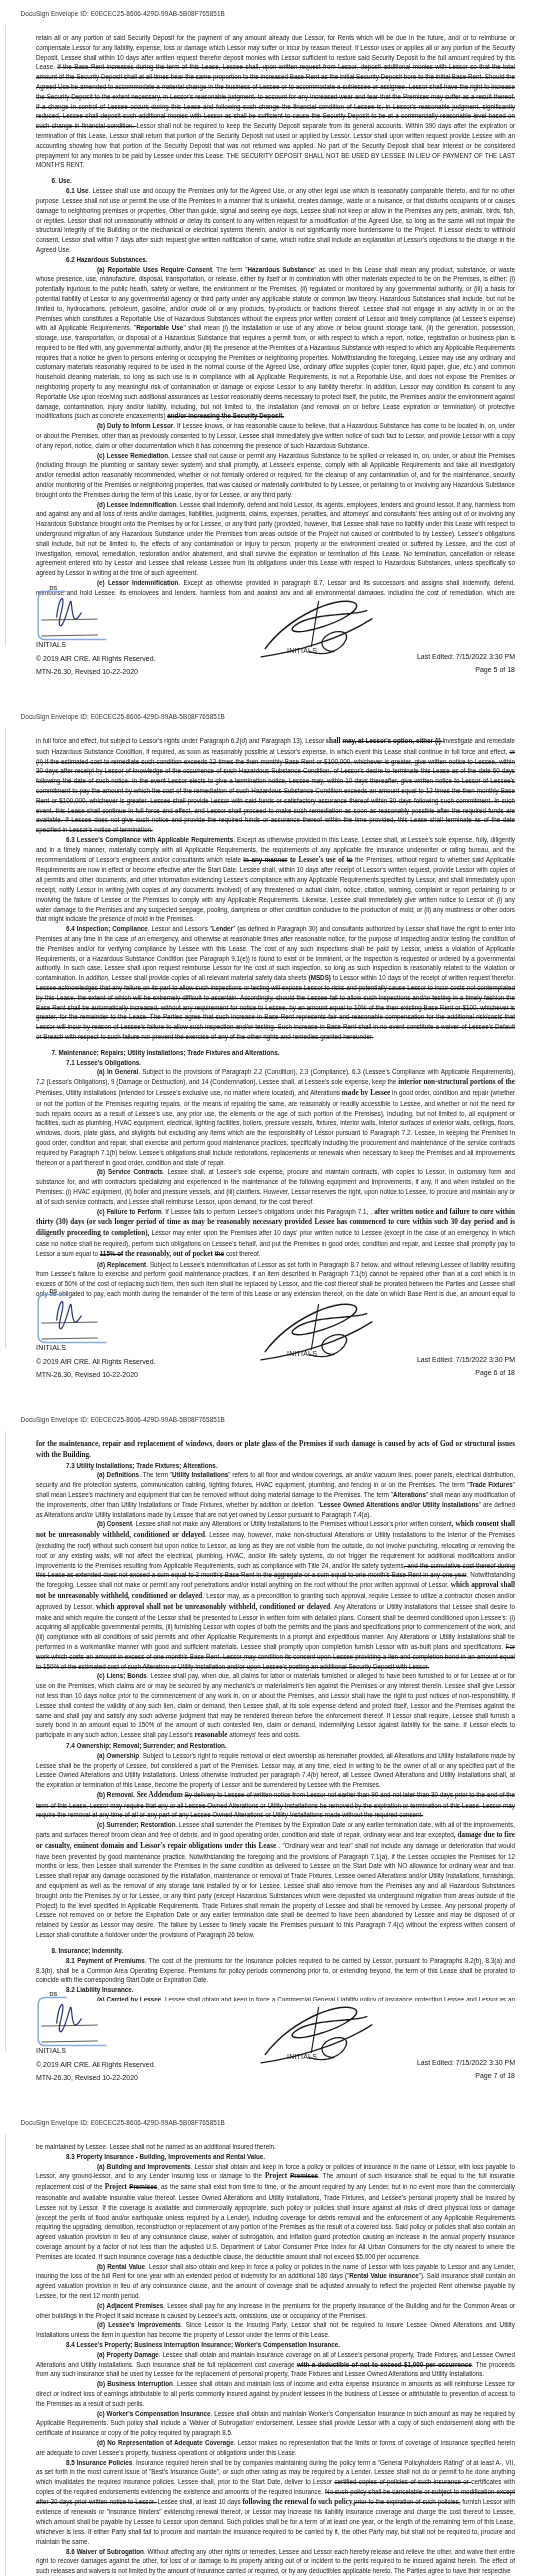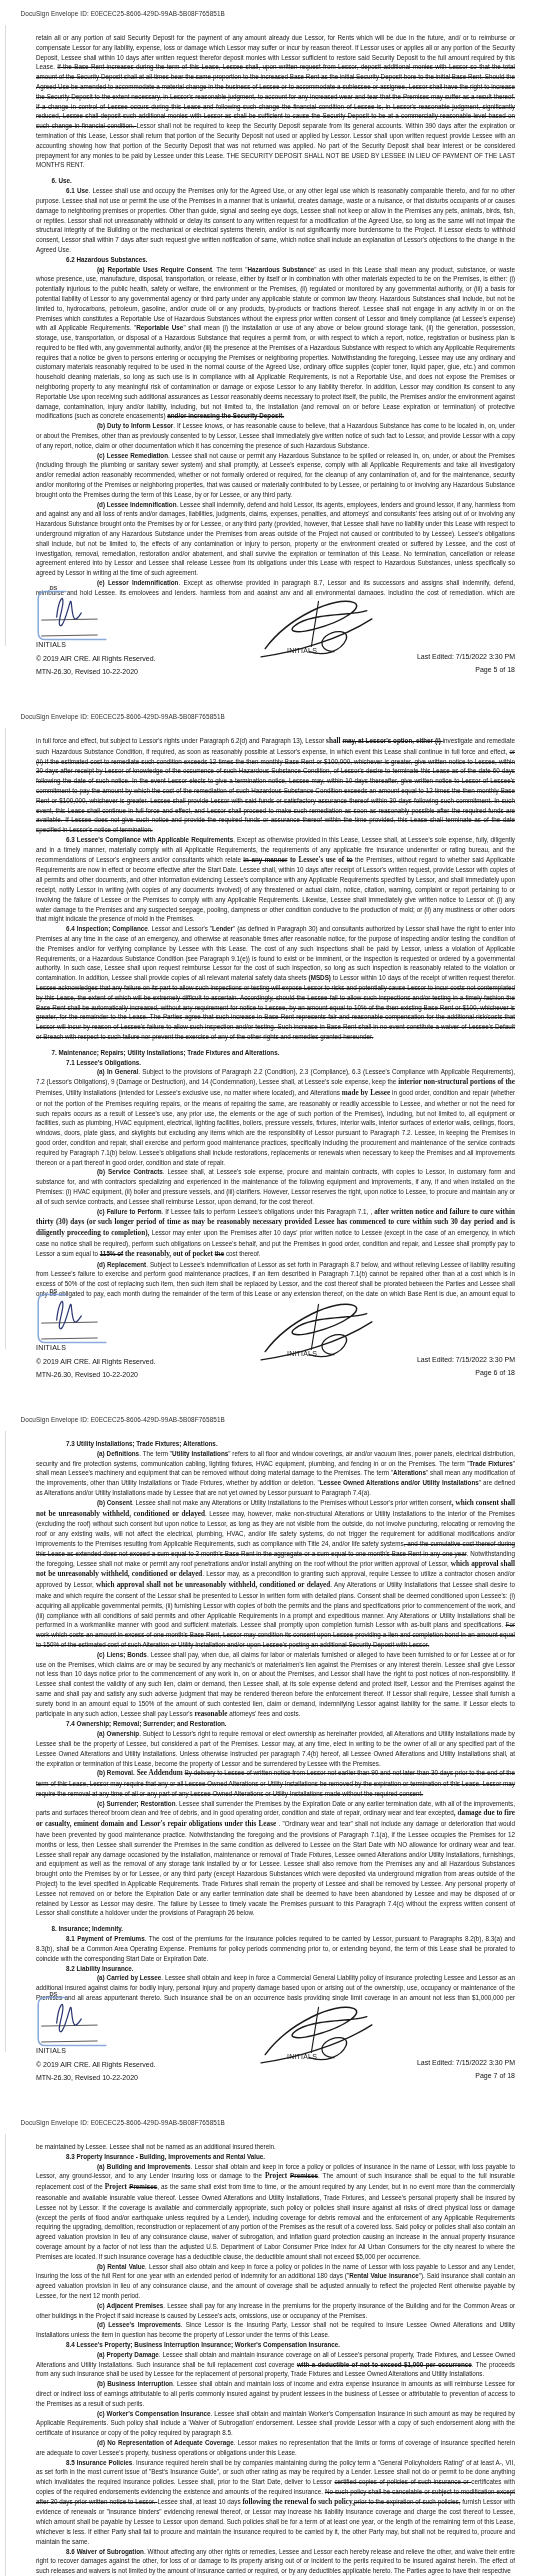--- a/index.html
+++ b/index.html
@@ -109,20 +109,21 @@
       <div class="copyright">© 2019 AIR CRE.  All Rights Reserved.</div>
       <div class="form-code">MTN-26.30, Revised 10-22-2020</div>
       <div class="last-edited">Last Edited: 7/15/2022 3:30 PM</div>
       <div class="page-num">Page 6 of 18</div>
     </div>
   </section>
 
   <section class="page">
     <div class="env-header">DocuSign Envelope ID: E0ECEC25-8606-429D-99AB-5B08F765851B</div>
     <div class="page-body">
+          <p class="para i0 bar"><span class="ri">for the maintenance, repair and replacement of windows, doors or plate glass of the Premises if such damage is caused by acts of God or structural issues with the Building.</span></p>
           <p class="para i2"><span class="rb">7.3    Utility Installations; Trade Fixtures; Alterations.</span></p>
           <p class="para i3"><span class="rb">(a)     Definitions</span><span class="rn">.  The term "</span><span class="rb">Utility Installations</span><span class="rn">" refers to all floor and window coverings, air and/or vacuum lines, power panels, electrical distribution, security and fire protection systems, communication cabling, lighting fixtures, HVAC equipment, plumbing, and fencing in or on the Premises.  The term "</span><span class="rb">Trade Fixtures</span><span class="rn">" shall mean Lessee's machinery and equipment that can be removed without doing material damage to the Premises.  The term "</span><span class="rb">Alterations</span><span class="rn">" shall mean any modification of the improvements, other than Utility Installations or Trade Fixtures, whether by addition or deletion.  "</span><span class="rb">Lessee Owned Alterations and/or Utility Installations</span><span class="rn">" are defined as Alterations and/or Utility Installations made by Lessee that are not yet owned by Lessor pursuant to Paragraph 7.4(a).</span></p>
           <p class="para i3 bar"><span class="rb">(b)     Consent</span><span class="rn">.  Lessee shall not make any Alterations or Utility Installations to the Premises without Lessor's prior written consent</span><span class="ri">, which consent shall not be unreasonably withheld, conditioned or delayed</span><span class="rn">.  Lessee may, however, make non-structural Alterations or Utility Installations to the interior of the Premises (excluding the roof) without such consent but upon notice to Lessor, as long as they are not visible from the outside, do not involve puncturing, relocating or removing the roof or any existing walls, will not affect the electrical, plumbing, HVAC, and/or life safety systems, do not trigger the requirement for additional modifications and/or improvements to the Premises resulting from Applicable Requirements, such as compliance with Title 24, and/or life safety systems</span><span class="rs">, and the cumulative cost thereof during this Lease as extended does not exceed a sum equal to 3 month's Base Rent in the aggregate or a sum equal to one month's Base Rent in any one year</span><span class="rn">.  Notwithstanding the foregoing, Lessee shall not make or permit any roof penetrations and/or install anything on the roof without the prior written approval of Lessor, </span><span class="ri">which approval shall not be unreasonably withheld, conditioned or delayed</span><span class="rn">.  Lessor may, as a precondition to granting such approval, require Lessee to utilize a contractor chosen and/or approved by Lessor, </span><span class="ri">which approval shall not be unreasonably withheld, conditioned or delayed</span><span class="rn">.  Any Alterations or Utility Installations that Lessee shall desire to make and which require the consent of the Lessor shall be presented to Lessor in written form with detailed plans.  Consent shall be deemed conditioned upon Lessee's:  (i) acquiring all applicable governmental permits, (ii) furnishing Lessor with copies of both the permits and the plans and specifications prior to commencement of the work, and (iii) compliance with all conditions of said permits and other Applicable Requirements in a prompt and expeditious manner.  Any Alterations or Utility Installations shall be performed in a workmanlike manner with good and sufficient materials.  Lessee shall promptly upon completion furnish Lessor with as-built plans and specifications.  </span><span class="rs">For work which costs an amount in excess of one month's Base Rent, Lessor may condition its consent upon Lessee providing a lien and completion bond in an amount equal to 150% of the estimated cost of such Alteration or Utility Installation and/or upon Lessee's posting an additional Security Deposit with Lessor.</span></p>
           <p class="para i3 bar"><span class="rb">(c)     Liens; Bonds</span><span class="rn">.  Lessee shall pay, when due, all claims for labor or materials furnished or alleged to have been furnished to or for Lessee at or for use on the Premises, which claims are or may be secured by any mechanic's or materialmen's lien against the Premises or any interest therein.  Lessee shall give Lessor not less than 10 days notice prior to the commencement of any work in, on or about the Premises, and Lessor shall have the right to post notices of non-responsibility.  If Lessee shall contest the validity of any such lien, claim or demand, then Lessee shall, at its sole expense defend and protect itself, Lessor and the Premises against the same and shall pay and satisfy any such adverse judgment that may be rendered thereon before the enforcement thereof.  If Lessor shall require, Lessee shall furnish a surety bond in an amount equal to 150% of the amount of such contested lien, claim or demand, indemnifying Lessor against liability for the same.  If Lessor elects to participate in any such action, Lessee shall pay Lessor's </span><span class="ri">reasonable </span><span class="rn">attorneys' fees and costs.</span></p>
           <p class="para i2"><span class="rb">7.4    Ownership; Removal; Surrender; and Restoration.</span></p>
           <p class="para i3"><span class="rb">(a)     Ownership</span><span class="rn">.  Subject to Lessor's right to require removal or elect ownership as hereinafter provided, all Alterations and Utility Installations made by Lessee shall be the property of Lessee, but considered a part of the Premises.  Lessor may, at any time, elect in writing to be the owner of all or any specified part of the Lessee Owned Alterations and Utility Installations.  Unless otherwise instructed per paragraph 7.4(b) hereof, all Lessee Owned Alterations and Utility Installations shall, at the expiration or termination of this Lease, become the property of Lessor and be surrendered by Lessee with the Premises.</span></p>
           <p class="para i3 bar"><span class="rb">(b)     Removal.  </span><span class="ri">See Addendum </span><span class="rs">By delivery to Lessee of written notice from Lessor not earlier than 90 and not later than 30 days prior to the end of the term of this Lease, Lessor may require that any or all Lessee Owned Alterations or Utility Installations be removed by the expiration or termination of this Lease.  Lessor may require the removal at any time of all or any part of any Lessee Owned Alterations or Utility Installations made without the required consent.</span></p>
           <p class="para i3 bar"><span class="rb">(c)     Surrender; Restoration</span><span class="rn">.  Lessee shall surrender the Premises by the Expiration Date or any earlier termination date, with all of the improvements, parts and surfaces thereof broom clean and free of debris, and in good operating order, condition and state of repair, ordinary wear and tear excepted</span><span class="ri">, damage due to fire or casualty, eminent domain and Lessor's repair obligations under this Lease </span><span class="rn">.  "Ordinary wear and tear" shall not include any damage or deterioration that would have been prevented by good maintenance practice.  Notwithstanding the foregoing and the provisions of Paragraph 7.1(a), if the Lessee occupies the Premises for 12 months or less, then Lessee shall surrender the Premises in the same condition as delivered to Lessee on the Start Date with NO allowance for ordinary wear and tear.  Lessee shall repair any damage occasioned by the installation, maintenance or removal of Trade Fixtures, Lessee owned Alterations and/or Utility Installations, furnishings, and equipment as well as the removal of any storage tank installed by or for Lessee.  Lessee shall also remove from the Premises any and all Hazardous Substances brought onto the Premises by or for Lessee, or any third party (except Hazardous Substances which were deposited via underground migration from areas outside of the Project) to the level specified in Applicable Requirements.  Trade Fixtures shall remain the property of Lessee and shall be removed by Lessee.  Any personal property of Lessee not removed on or before the Expiration Date or any earlier termination date shall be deemed to have been abandoned by Lessee and may be disposed of or retained by Lessor as Lessor may desire.  The failure by Lessee to timely vacate the Premises pursuant to this Paragraph 7.4(c) without the express written consent of Lessor shall constitute a holdover under the provisions of Paragraph 26 below.</span></p>
           <p class="para i1 gap"><span class="rb">8.      Insurance; Indemnity.</span></p>
           <p class="para i2"><span class="rb">8.1    Payment of Premiums</span><span class="rn">.  The cost of the premiums for the insurance policies required to be carried by Lessor, pursuant to Paragraphs 8.2(b), 8.3(a) and 8.3(b), shall be a Common Area Operating Expense.  Premiums for policy periods commencing prior to, or extending beyond, the term of this Lease shall be prorated to coincide with the corresponding Start Date or Expiration Date.</span></p>

